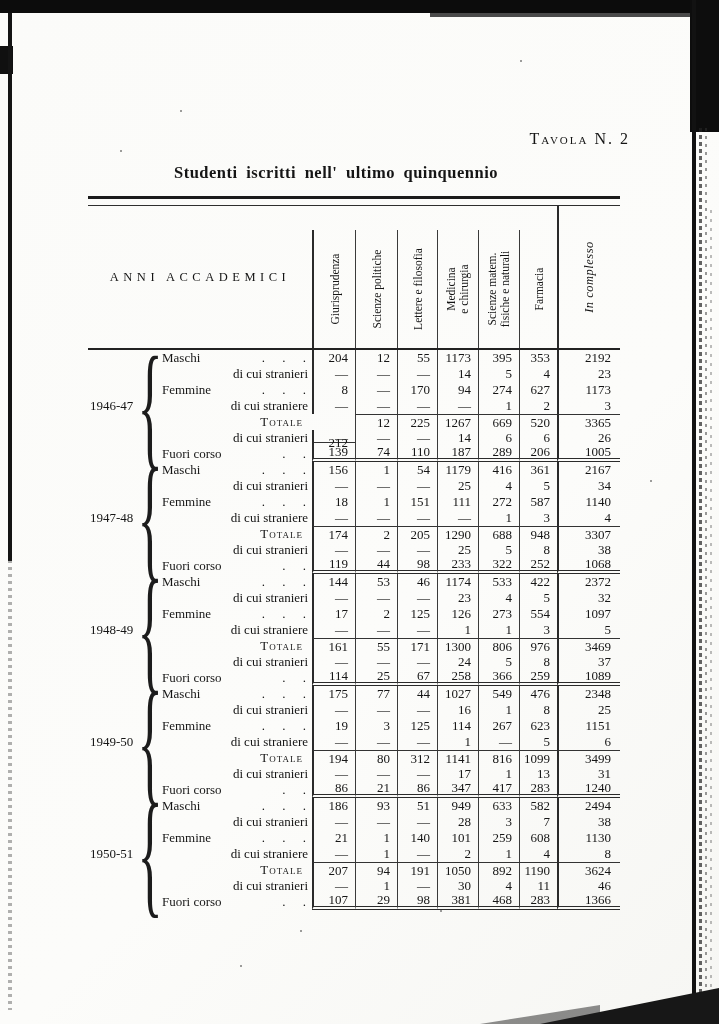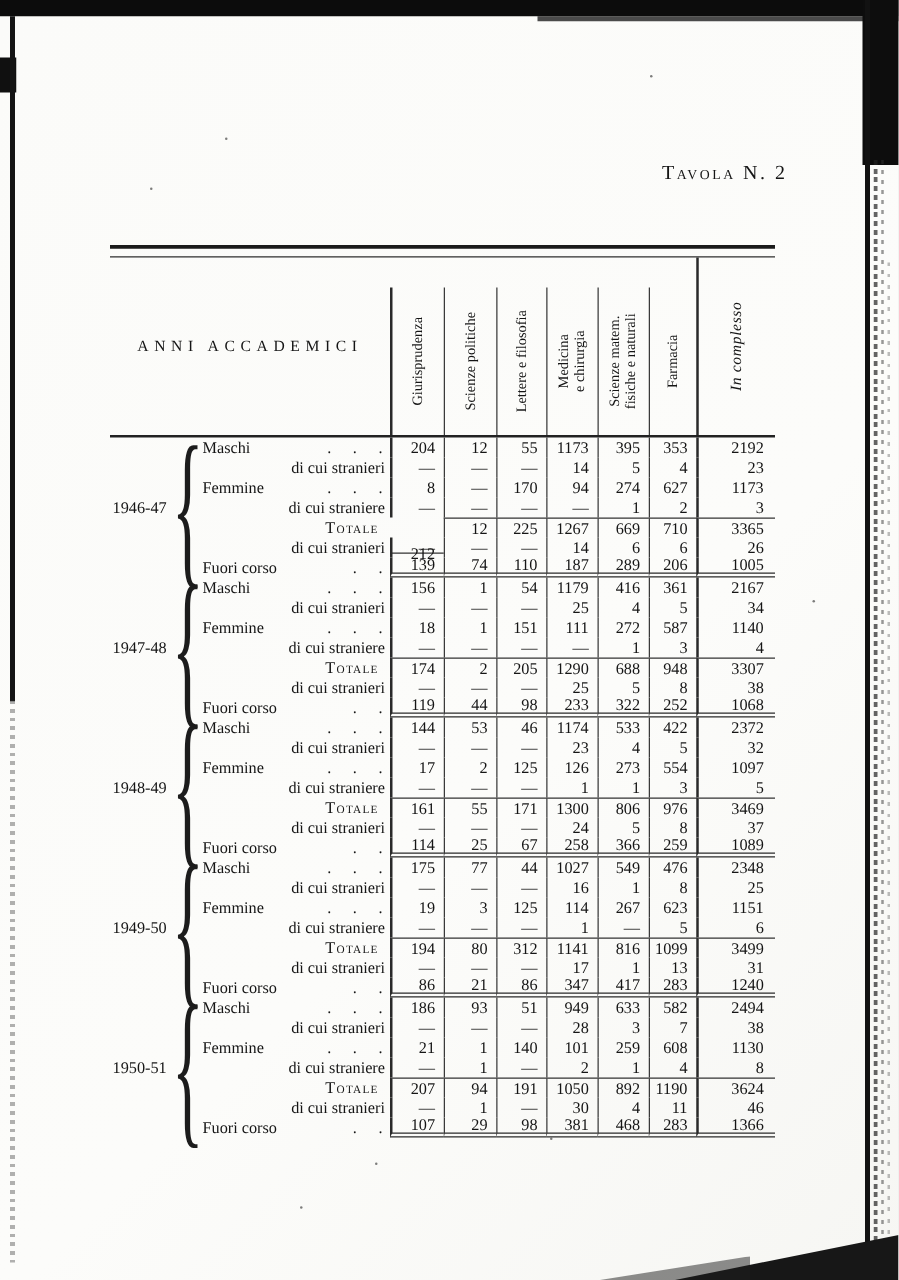--- a/index.html
+++ b/index.html
@@ -97,20 +97,21 @@
   <div class="scan wedge-br2"></div>
   <div class="speck" style="left:180px;top:110px"></div>
   <div class="speck" style="left:120px;top:150px"></div>
   <div class="speck" style="left:520px;top:60px"></div>
   <div class="speck" style="left:300px;top:930px"></div>
   <div class="speck" style="left:650px;top:480px"></div>
   <div class="speck" style="left:240px;top:965px"></div>
   <div class="speck" style="left:440px;top:910px"></div>
 
   <div class="plate-label">Tavola N. 2</div>
+  <div class="doc-title">Studenti iscritti nell' ultimo quinquennio</div>
 
   <div class="table-wrap">
     <div class="top-rule"></div>
 
     <div class="t-grid header-grid">
       <div class="h-stub">
         <span>Anni Accademici</span>
       </div>
       <div class="h-fac fc1">
         <div class="rot">Giurisprudenza</div>
@@ -197,21 +198,21 @@
           <div class="cell b-left" style="grid-area: 4 / 4;">—</div>
           <div class="cell b-left" style="grid-area: 4 / 5;">—</div>
           <div class="cell b-left" style="grid-area: 4 / 6;">1</div>
           <div class="cell b-left" style="grid-area: 4 / 7;">2</div>
           <div class="cell b-heavy complesso" style="grid-area: 4 / 8;">3</div>
           <div class="cell b-heavy sep-top" style="grid-area: 5 / 2; margin-top: 28px;">212</div>
           <div class="cell b-left sep-top" style="grid-area: 5 / 3;">12</div>
           <div class="cell b-left sep-top" style="grid-area: 5 / 4;">225</div>
           <div class="cell b-left sep-top" style="grid-area: 5 / 5;">1267</div>
           <div class="cell b-left sep-top" style="grid-area: 5 / 6;">669</div>
-          <div class="cell b-left sep-top" style="grid-area: 5 / 7;">710</div>
+          <div class="cell b-left sep-top" style="grid-area: 5 / 7;">520</div>
           <div class="cell b-heavy sep-top complesso" style="grid-area: 5 / 8;">3365</div>
           <div class="cell b-heavy" style="grid-area: 6 / 2;">—</div>
           <div class="cell b-left" style="grid-area: 6 / 3;">—</div>
           <div class="cell b-left" style="grid-area: 6 / 4;">—</div>
           <div class="cell b-left" style="grid-area: 6 / 5;">14</div>
           <div class="cell b-left" style="grid-area: 6 / 6;">6</div>
           <div class="cell b-left" style="grid-area: 6 / 7;">6</div>
           <div class="cell b-heavy complesso" style="grid-area: 6 / 8;">26</div>
           <div class="cell b-heavy sep-bottom" style="grid-area: 7 / 2;">139</div>
           <div class="cell b-left sep-bottom" style="grid-area: 7 / 3;">74</div>

